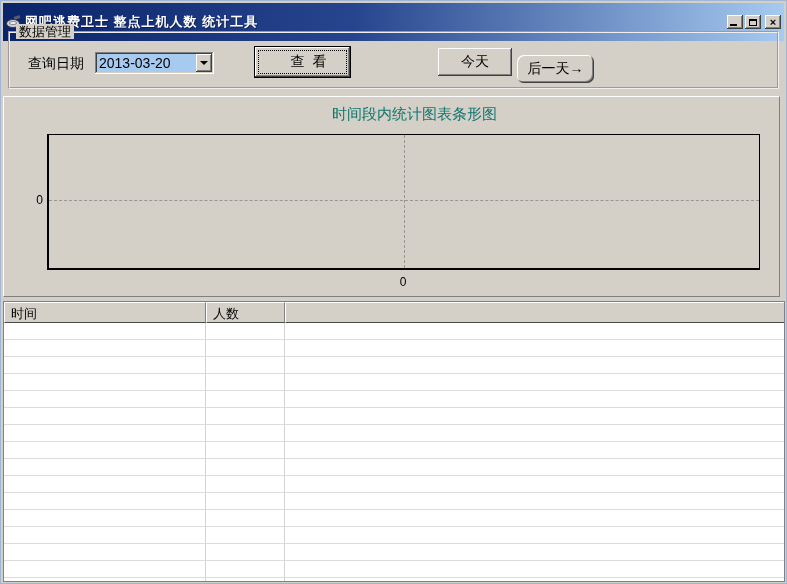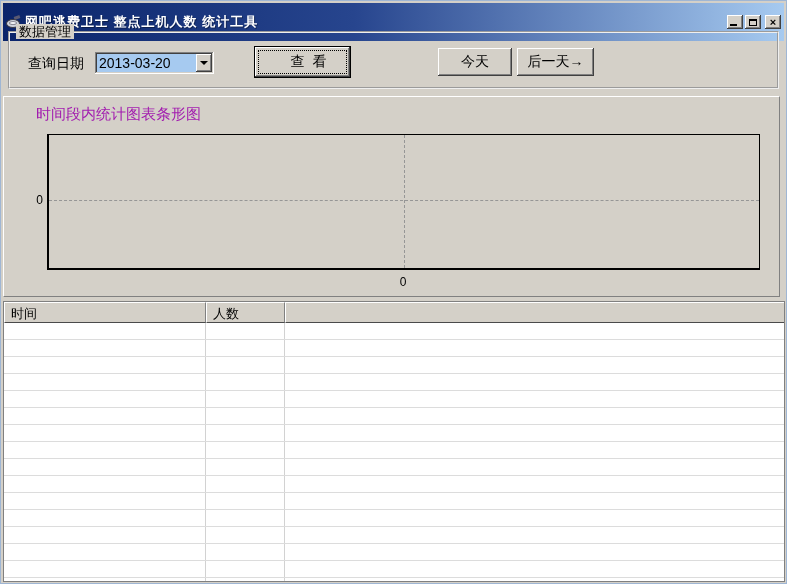--- a/index.html
+++ b/index.html
@@ -59,30 +59,30 @@
     font-family:"Liberation Sans",sans-serif;
     box-shadow:inset -1px -1px #404040,inset 1px 1px #fff,inset -2px -2px #808080,inset 2px 2px #d4d0c8;
     display:flex;align-items:center;justify-content:center;white-space:pre;
   }
   .btn-default{border:1px solid #000;padding-left:12px;}
   .btn-default::after{content:"";position:absolute;left:3px;top:3px;right:3px;bottom:3px;
     border:1px dotted #000;}
   .btn-view {left:253px;top:45px;width:97px;height:32px;}
   .btn-prev {left:357px;top:47px;width:76px;height:28px;}
   .btn-today{left:437px;top:47px;width:74px;height:28px;}
-  .btn-next {left:516px;top:47px;width:77px;height:28px;}
+  .btn-next {left:516px;top:54px;width:77px;height:28px;border-radius:7px;}
   .btn-del  {left:623px;top:47px;width:142px;height:28px;}
   
   .chart-panel{
     position:absolute;left:2px;top:95px;width:777px;height:201px;
     border-top:1px solid #fff;border-left:1px solid #fff;
     border-right:1px solid #808080;border-bottom:1px solid #808080;
   }
-  .chart-title{position:absolute;left:32px;top:8px;width:713px;text-align:left;
-    font-size:15px;color:#a21caf;white-space:pre;}
+  .chart-title{position:absolute;left:54px;top:8px;width:713px;text-align:center;
+    font-size:15px;color:#0f766e;white-space:pre;}
   .plot{position:absolute;left:43px;top:37px;width:713px;height:136px;
     border:1px solid #000;border-left-width:2px;border-bottom-width:2px;}
   .dash-h{position:absolute;left:0;right:0;top:65px;border-top:1px dashed #969696;}
   .dash-v{position:absolute;top:0;bottom:0;left:355px;border-left:1px dashed #969696;}
   .ytick{position:absolute;left:22px;top:96px;width:17px;text-align:right;font-size:12px;color:#000;}
   .xtick{position:absolute;left:392px;top:178px;width:14px;text-align:center;font-size:12px;color:#000;}
   
   .table{
     position:absolute;left:2px;top:300px;width:782px;height:281px;
     background:#fff;border:1px solid #808080;overflow:hidden;

